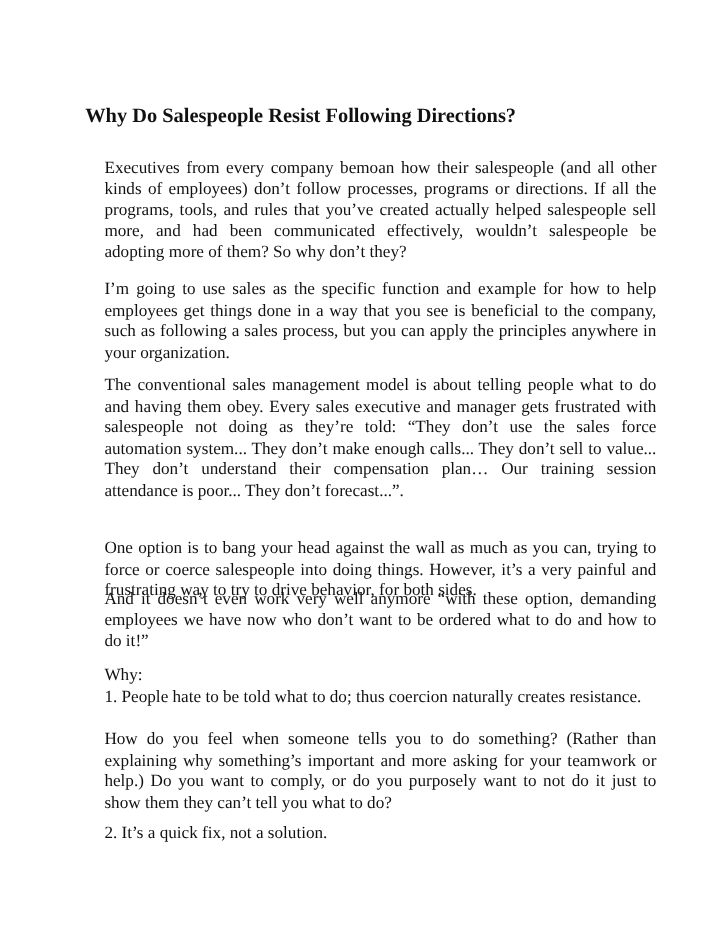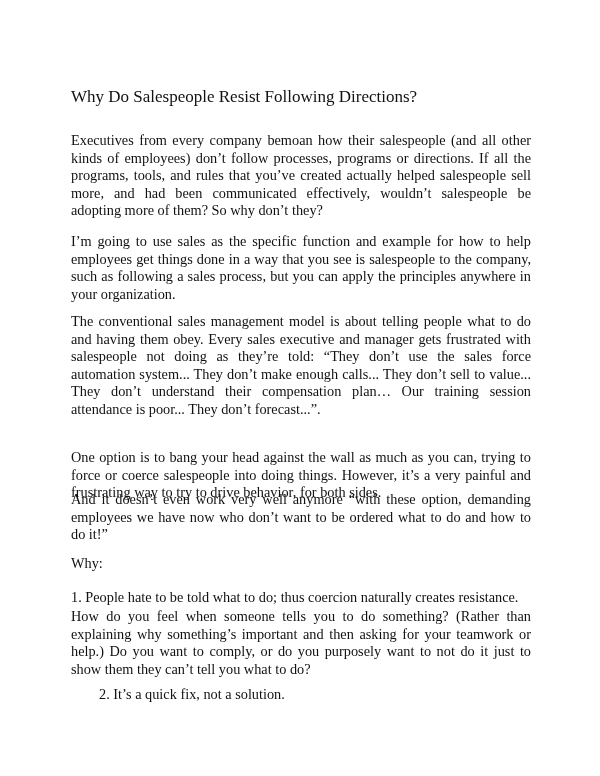--- a/index.html
+++ b/index.html
@@ -10,51 +10,51 @@
       top: 0;
       width: 460px;
       font-family: "Liberation Serif", "DejaVu Serif", serif;
       color: #111111;
     }
     .title {
       position: absolute;
       top: 87px;
       left: 0;
       font-size: 17px;
-      font-weight: normal;
+      font-weight: bold;
       white-space: nowrap;
       margin: 0;
     }
     .para {
       position: absolute;
-      left: 0;
+      left: 16px;
       width: 460px;
       font-size: 14.3px;
       line-height: 17.6px;
       text-align: justify;
       margin: 0;
     }
     .bold { font-weight: normal; }
   </style>
 </head>
 <body>
 
 <div class="page">
   <h1 class="title">Why Do Salespeople Resist Following Directions?</h1>
 
   <p class="para" style="top:132px;">Executives from every company bemoan how their salespeople (and all other kinds of employees) don’t follow processes, programs or directions. If all the programs, tools, and rules that you’ve created actually helped salespeople sell more, and had been communicated effectively, wouldn’t salespeople be adopting more of them? So why don’t they?</p>
 
-  <p class="para" style="top:233px;">I’m going to use sales as the specific function and example for how to help employees get things done in a way that you see is salespeople to the company, such as following a sales process, but you can apply the principles anywhere in your organization.</p>
+  <p class="para" style="top:233px;">I’m going to use sales as the specific function and example for how to help employees get things done in a way that you see is beneficial to the company, such as following a sales process, but you can apply the principles anywhere in your organization.</p>
 
   <p class="para" style="top:313px;">The conventional sales management model is about telling people what to do and having them obey. Every sales executive and manager gets frustrated with salespeople not doing as they’re told: “They don’t use the sales force automation system... They don’t make enough calls... They don’t sell to value... They don’t understand their compensation plan… Our training session attendance is poor... They don’t forecast...”.</p>
 
   <p class="para" style="top:428px;margin-top:21px;">One option is to bang your head against the wall as much as you can, trying to force or coerce salespeople into doing things. However, it’s a very painful and frustrating way to try to drive behavior, for both sides.</p>
 
   <p class="para" style="top:491px;">And it doesn’t even work very well anymore “with these option, demanding employees we have now who don’t want to be ordered what to do and how to do it!”</p>
 
   <p class="para bold" style="top:555px;">Why:</p>
 
-  <p class="para bold" style="top:573px;margin-top:16px;">1. People hate to be told what to do; thus coercion naturally creates resistance.</p>
+  <p class="para bold" style="top:573px;">1. People hate to be told what to do; thus coercion naturally creates resistance.</p>
 
-  <p class="para" style="top:608px;">How do you feel when someone tells you to do something? (Rather than explaining why something’s important and then asking for your teamwork or help.) Do you want to comply, or do you purposely want to not do it just to show them they can’t tell you what to do?</p>
+  <p class="para" style="top:608px;">How do you feel when someone tells you to do something? (Rather than explaining why something’s important and more asking for your teamwork or help.) Do you want to comply, or do you purposely want to not do it just to show them they can’t tell you what to do?</p>
 
-  <p class="para bold" style="top:686px;margin-left:28px;">2. It’s a quick fix, not a solution.</p>
+  <p class="para bold" style="top:686px;">2. It’s a quick fix, not a solution.</p>
 </div>
 
 </body></html>

